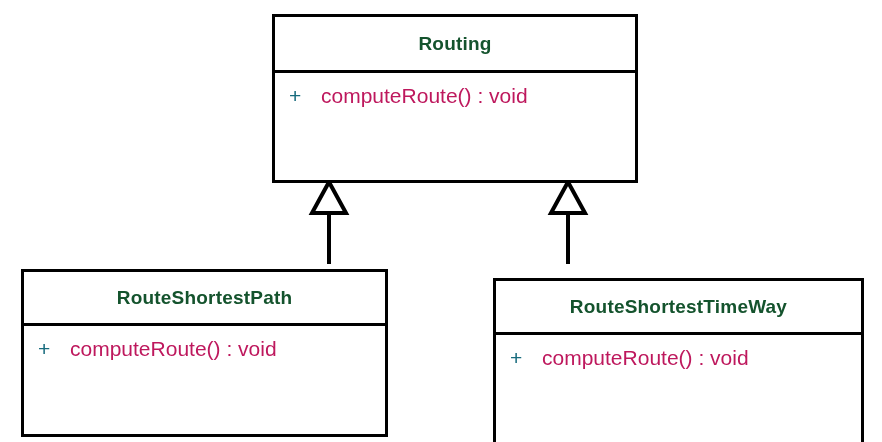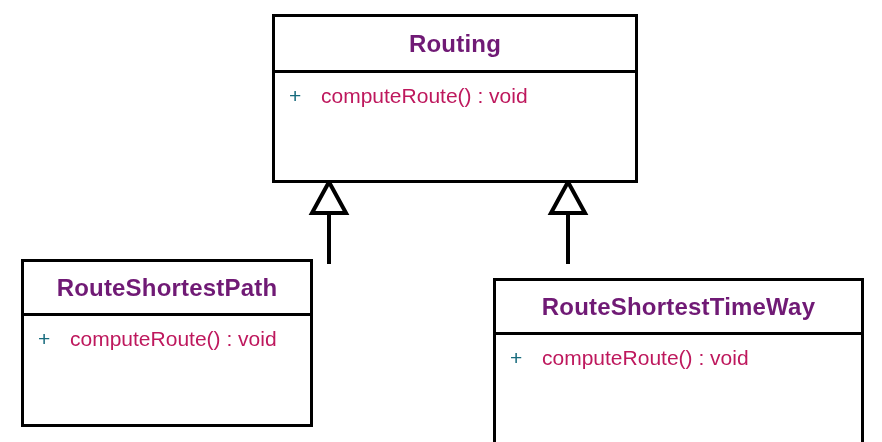--- a/index.html
+++ b/index.html
@@ -40,22 +40,22 @@
     box-sizing: border-box;
     border-bottom: 3px solid #000000;
     display: flex;
     align-items: center;
     justify-content: center;
     flex: none;
   }
   .uml-class-name {
     font-family: "Liberation Sans", sans-serif;
     font-weight: bold;
-    font-size: 24px;
-    color: #701a75;
+    font-size: 19px;
+    color: #14532d;
     letter-spacing: 0.2px;
     white-space: nowrap;
   }
   .uml-members-compartment {
     flex: 1 1 auto;
     padding-top: 11px;
     display: flex;
     flex-direction: column;
     align-items: flex-start;
   }
@@ -84,22 +84,22 @@
     left: 272px;
     top: 14px;
     width: 366px;
     height: 169px;
   }
   #class-routing .uml-name-compartment { height: 56px; }
 
   
   #class-routeshortestpath {
     left: 21px;
-    top: 259px;
-    width: 292px;
+    top: 269px;
+    width: 367px;
     height: 168px;
   }
   #class-routeshortestpath .uml-name-compartment { height: 54px; }
 
   
   #class-routeshortesttimeway {
     left: 493px;
     top: 278px;
     width: 371px;
     height: 167px;

